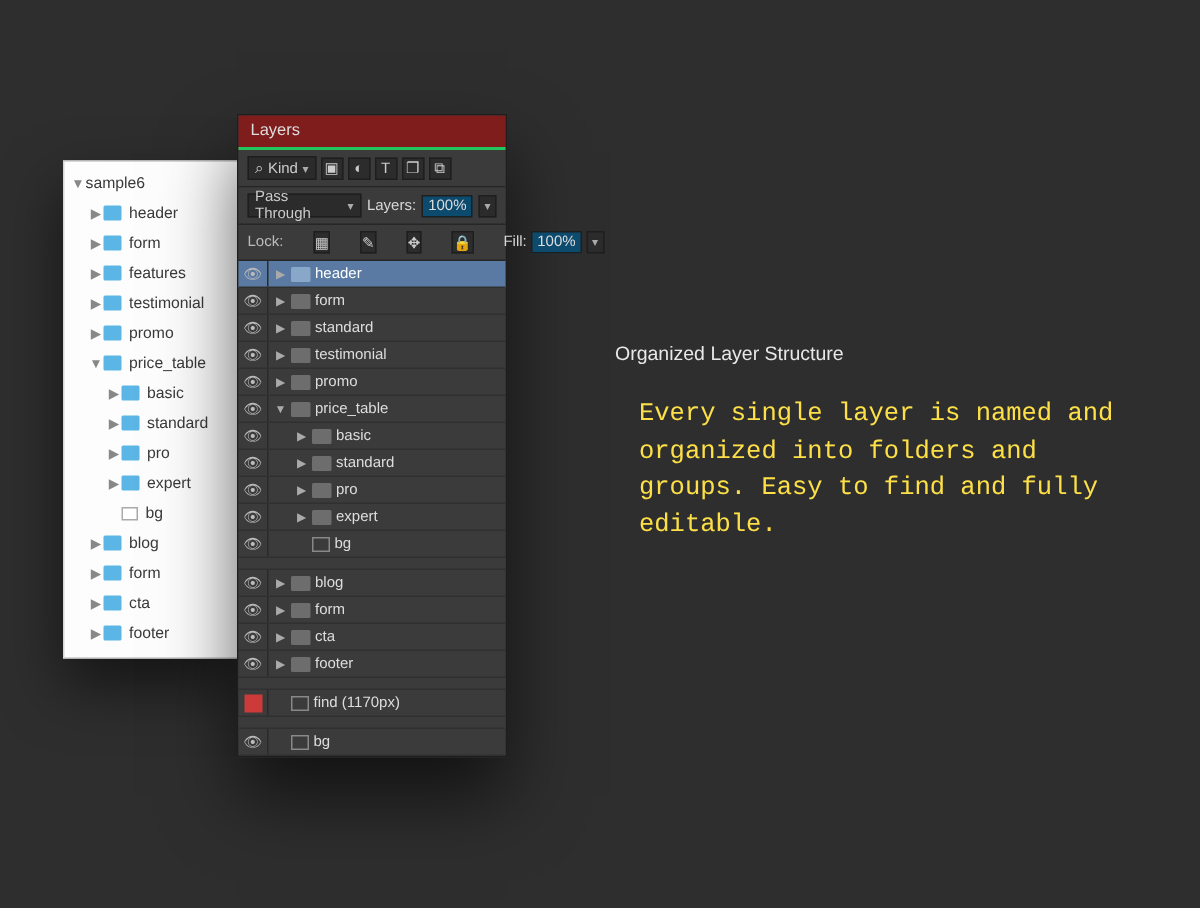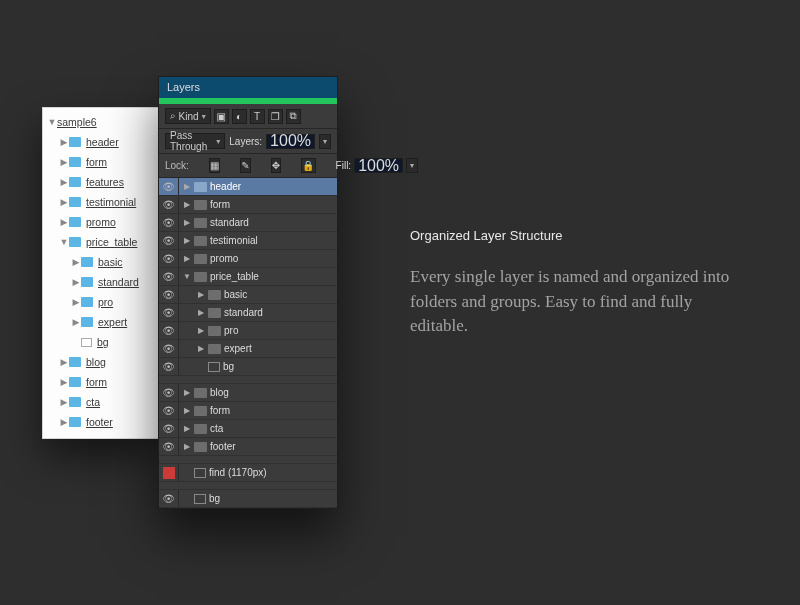--- a/index.html
+++ b/index.html
@@ -27,23 +27,24 @@
 }
 .copy h3 {
   font-size: 13px;
   font-weight: 400;
   color: #e8e8e8;
   margin-bottom: 22px;
 }
 .copy p {
   font-size: 17px;
   line-height: 1.45;
-  color: #a3a3a3;
-  font-family: Liberation Serif, serif;
+  color: #fde047;
+  font-family: Liberation Mono, monospace;
   font-weight: 400;
+  margin-left: 16px;
 }
 
 
 .white-panel {
   position: absolute;
   left: 42px;
   top: 107px;
   width: 118px;
   background: #fdfdfd;
   border: 1px solid #d6d6d6;
@@ -63,36 +64,36 @@
   width: 10px; text-align: center; color: #888; font-size: 9px;
 }
 .wp-indent { display:inline-block; }
 .wp-folder {
   width: 12px; height: 10px; background: #5bb6e6; margin-right: 5px; border-radius: 1px;
   position: relative;
 }
 .wp-icon-layer {
   width: 11px; height: 9px; border: 1px solid #aaa; background:#fff; margin-right: 5px;
 }
-.wp-label { white-space: nowrap; text-decoration: underline; }
+.wp-label { white-space: nowrap; }
 
 
 .ps-panel {
   position: absolute;
   left: 158px;
   top: 76px;
   width: 180px;
   background: #3c3c3c;
   border: 1px solid #1e1e1e;
   box-shadow: 0 26px 46px rgba(0,0,0,.6);
   color: #d8d8d8;
 }
 .ps-tab {
-  background: #0c4a6e;
-  border-bottom: 6px solid #22c55e;
+  background: #7f1d1d;
+  border-bottom: 2px solid #22c55e;
   padding: 4px 8px 5px;
   font-size: 11px;
   color: #ddd;
 }
 .ps-toolbar {
   display: flex;
   align-items: center;
   gap: 3px;
   padding: 4px 6px;
   border-bottom: 1px solid #262626;
@@ -123,22 +124,22 @@
 .ps-subbar {
   display: flex;
   align-items: center;
   padding: 4px 6px;
   border-bottom: 1px solid #262626;
   background:#3b3b3b;
   font-size: 10px;
   gap: 4px;
 }
 .ps-pct {
-  background: #0f172a; border:1px solid #1e1e1e; padding: 0 3px; height:15px;
-  display:inline-flex; align-items:center; font-size:16px; color:#ddd;
+  background: #0c4a6e; border:1px solid #1e1e1e; padding: 0 3px; height:15px;
+  display:inline-flex; align-items:center; font-size:10px; color:#ddd;
 }
 .ps-drop {
   width: 12px; height: 15px; background:#2b2b2b; border:1px solid #1e1e1e;
   display:inline-flex; align-items:center; justify-content:center; font-size:8px; color:#aaa;
 }
 .ps-lockbar {
   display:flex; align-items:center; gap:20px;
   padding: 4px 6px;
   border-bottom:1px solid #262626;
   font-size:10px;

